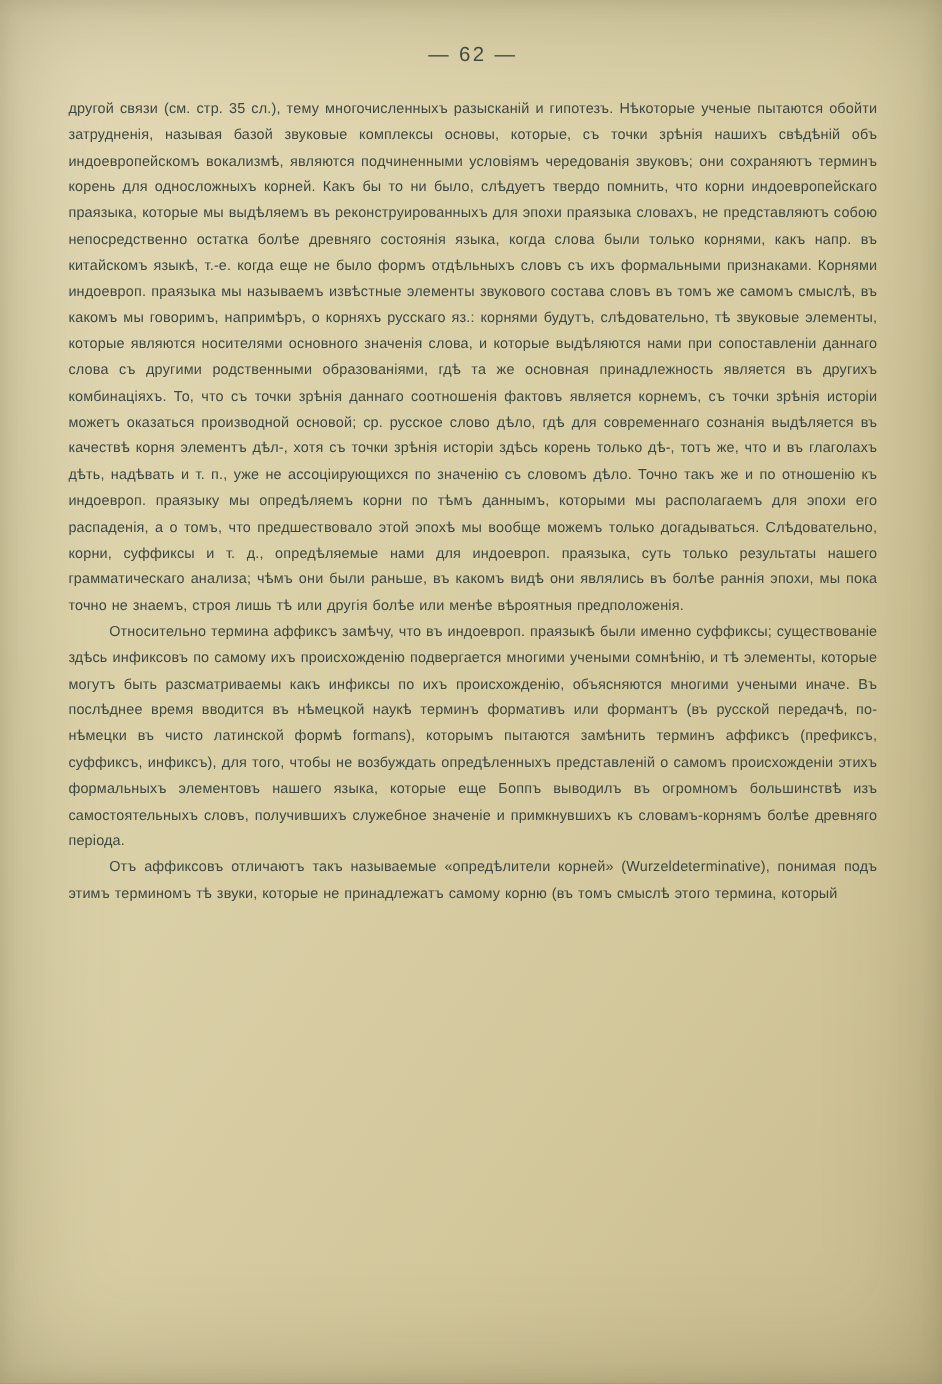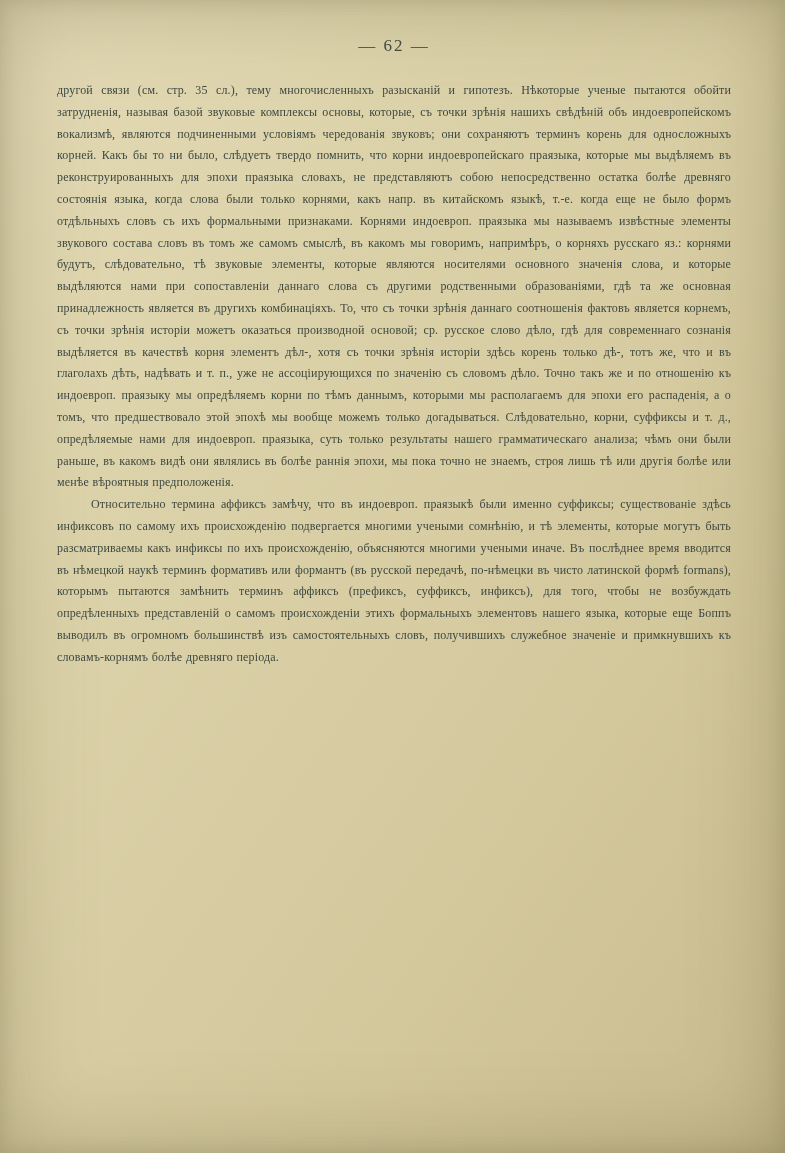--- a/index.html
+++ b/index.html
@@ -10,21 +10,21 @@
   .scan-page {
     position: relative;
     width: 785px;
     height: 1153px;
     margin: 0 auto;
     box-sizing: border-box;
     padding: 30px 54px 28px 57px;
     background: linear-gradient(125deg, #e3dab6 0%, #dbd1a8 35%, #d3c79c 70%, #c8bb8f 100%);
     box-shadow: inset 0 0 90px rgba(96, 88, 50, 0.35), inset 0 0 18px rgba(96, 88, 50, 0.18);
     overflow: hidden;
-    font-family: Liberation Serif, serif;
+    font-family: Liberation Sans, sans-serif;
     color: #3e4840;
   }
   .page-number {
     text-align: center;
     font-size: 17px;
     line-height: 20px;
     letter-spacing: 2px;
     margin: 6px 0 24px 0;
     color: #414b42;
   }
@@ -42,14 +42,15 @@
 </style>
 </head>
 <body>
 
 <div class="scan-page">
   <div class="page-number">— 62 —</div>
 
   <div class="text-block">
     <p>другой связи (см. стр. 35 сл.), тему многочисленныхъ разысканій и гипотезъ. Нѣкоторые ученые пытаются обойти затрудненія, называя базой звуковые комплексы основы, которые, съ точки зрѣнія нашихъ свѣдѣній объ индоевропейскомъ вокализмѣ, являются подчиненными условіямъ чередованія звуковъ; они сохраняютъ терминъ корень для односложныхъ корней. Какъ бы то ни было, слѣдуетъ твердо помнить, что корни индоевропейскаго праязыка, которые мы выдѣляемъ въ реконструированныхъ для эпохи праязыка словахъ, не представляютъ собою непосредственно остатка болѣе древняго состоянія языка, когда слова были только корнями, какъ напр. въ китайскомъ языкѣ, т.-е. когда еще не было формъ отдѣльныхъ словъ съ ихъ формальными признаками. Корнями индоевроп. праязыка мы называемъ извѣстные элементы звукового состава словъ въ томъ же самомъ смыслѣ, въ какомъ мы говоримъ, напримѣръ, о корняхъ русскаго яз.: корнями будутъ, слѣдовательно, тѣ звуковые элементы, которые являются носителями основного значенія слова, и которые выдѣляются нами при сопоставленіи даннаго слова съ другими родственными образованіями, гдѣ та же основная принадлежность является въ другихъ комбинаціяхъ. То, что съ точки зрѣнія даннаго соотношенія фактовъ является корнемъ, съ точки зрѣнія исторіи можетъ оказаться производной основой; ср. русское слово дѣло, гдѣ для современнаго сознанія выдѣляется въ качествѣ корня элементъ дѣл-, хотя съ точки зрѣнія исторіи здѣсь корень только дѣ-, тотъ же, что и въ глаголахъ дѣть, надѣвать и т. п., уже не ассоціирующихся по значенію съ словомъ дѣло. Точно такъ же и по отношенію къ индоевроп. праязыку мы опредѣляемъ корни по тѣмъ даннымъ, которыми мы располагаемъ для эпохи его распаденія, а о томъ, что предшествовало этой эпохѣ мы вообще можемъ только догадываться. Слѣдовательно, корни, суффиксы и т. д., опредѣляемые нами для индоевроп. праязыка, суть только результаты нашего грамматическаго анализа; чѣмъ они были раньше, въ какомъ видѣ они являлись въ болѣе раннія эпохи, мы пока точно не знаемъ, строя лишь тѣ или другія болѣе или менѣе вѣроятныя предположенія.</p>
     <p class="para-indent">Относительно термина аффиксъ замѣчу, что въ индоевроп. праязыкѣ были именно суффиксы; существованіе здѣсь инфиксовъ по самому ихъ происхожденію подвергается многими учеными сомнѣнію, и тѣ элементы, которые могутъ быть разсматриваемы какъ инфиксы по ихъ происхожденію, объясняются многими учеными иначе. Въ послѣднее время вводится въ нѣмецкой наукѣ терминъ формативъ или формантъ (въ русской передачѣ, по-нѣмецки въ чисто латинской формѣ formans), которымъ пытаются замѣнить терминъ аффиксъ (префиксъ, суффиксъ, инфиксъ), для того, чтобы не возбуждать опредѣленныхъ представленій о самомъ происхожденіи этихъ формальныхъ элементовъ нашего языка, которые еще Боппъ выводилъ въ огромномъ большинствѣ изъ самостоятельныхъ словъ, получившихъ служебное значеніе и примкнувшихъ къ словамъ-корнямъ болѣе древняго періода.</p>
+    <p class="para-indent">Отъ аффиксовъ отличаютъ такъ называемые «опредѣлители корней» (Wurzeldeterminative), понимая подъ этимъ терминомъ тѣ звуки, которые не принадлежатъ самому корню (въ томъ смыслѣ этого термина, который</p>
   </div>
 </div>
 
 </body></html>

